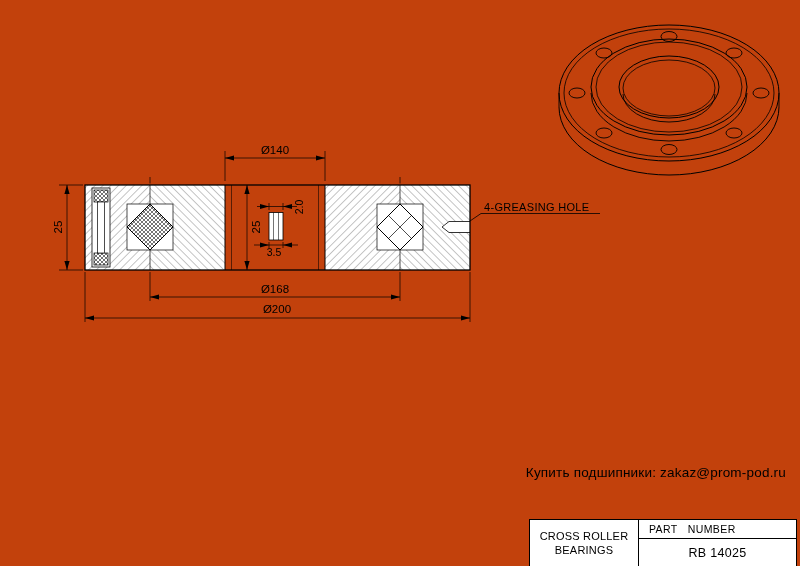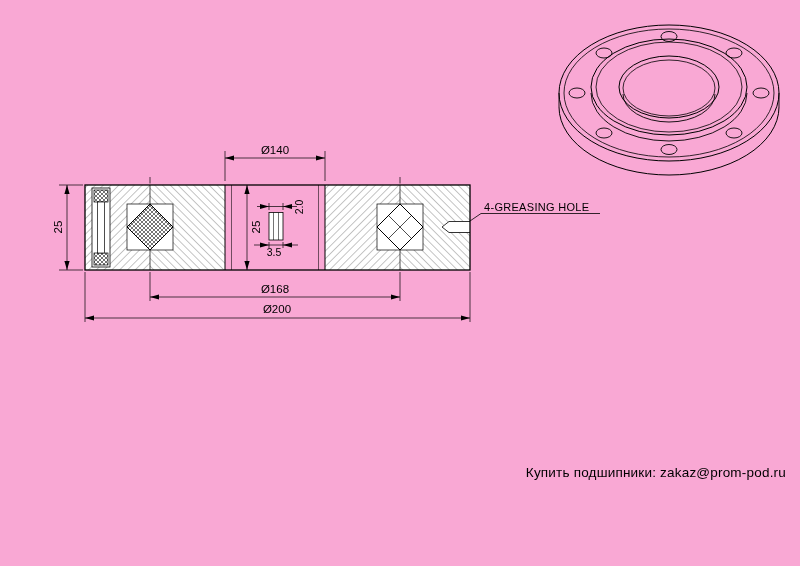--- a/index.html
+++ b/index.html
@@ -1,17 +1,17 @@
 <!DOCTYPE html>
 <html><head>
 <meta charset="utf-8">
 <style>
   html,body{margin:0;padding:0;background:#fff;}
   .canvas{
-    position:relative;width:800px;height:566px;background:#f9a8d4;overflow:hidden;
+    position:relative;width:800px;height:566px;background:#c2410c;overflow:hidden;
     font-family:"Liberation Sans",sans-serif;color:#000;
   }
   .canvas svg{position:absolute;left:0;top:0;}
   svg text{font-family:"Liberation Sans",sans-serif;font-size:11.5px;fill:#000;}
   svg text.small{font-size:10.5px;}
   svg text.callout{font-size:11px;letter-spacing:.3px;}
 
   .footer-contact{
     position:absolute;top:465px;right:14px;font-size:13.5px;letter-spacing:.2px;
   }
@@ -178,14 +178,24 @@
         <ellipse cx="669" cy="149.5" rx="8" ry="5"></ellipse>
         <ellipse cx="604" cy="133" rx="8" ry="5"></ellipse>
         <ellipse cx="577" cy="93" rx="8" ry="5"></ellipse>
         <ellipse cx="604" cy="53" rx="8" ry="5"></ellipse>
       </g>
     </g>
   </svg>
 
   <div class="footer-contact">Купить подшипники: zakaz@prom-pod.ru</div>
 
+  <div class="title-block">
+    <div class="tb-left">
+      <div>CROSS ROLLER</div>
+      <div>BEARINGS</div>
+    </div>
+    <div class="tb-right">
+      <div class="tb-part-label">PART NUMBER</div>
+      <div class="tb-part-value">RB 14025</div>
+    </div>
+  </div>
 
 </div>
 
 </body></html>

